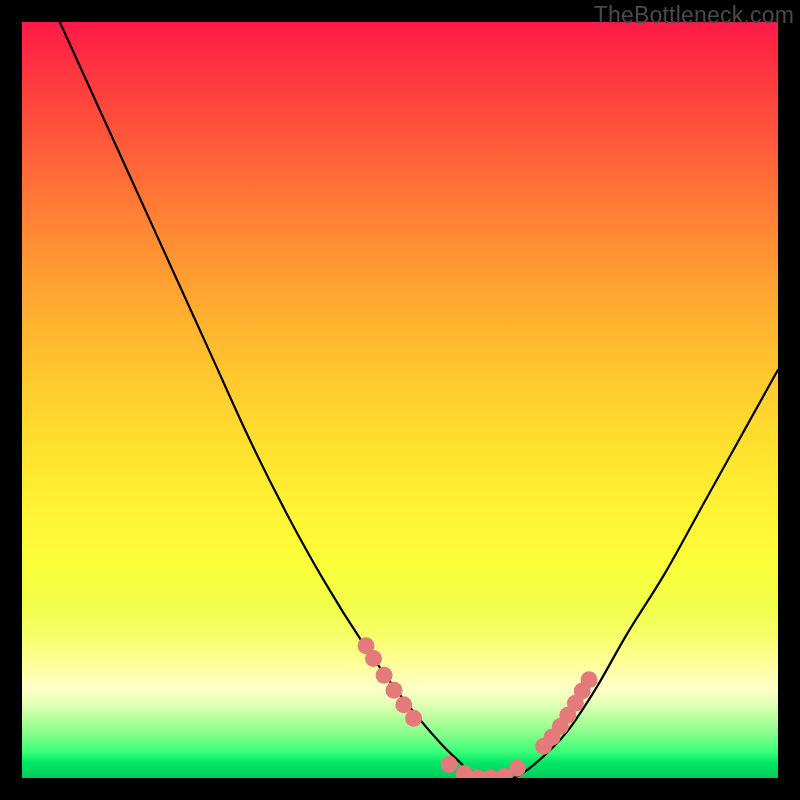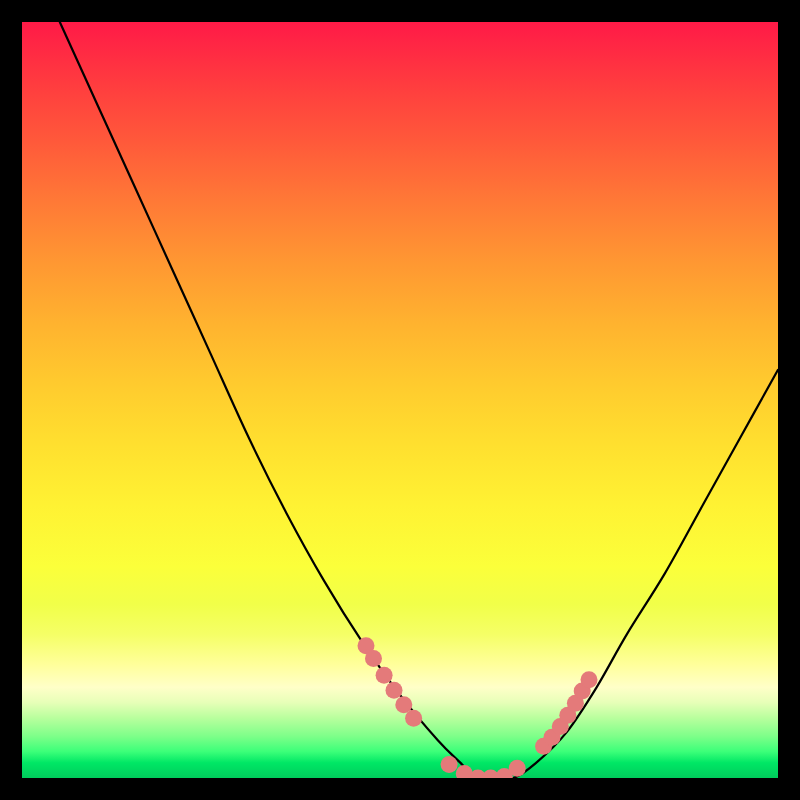--- a/index.html
+++ b/index.html
@@ -93,13 +93,14 @@
           <circle cx="521.6" cy="724.2" r="8.5" fill="#e47a7a"></circle>
           <circle cx="530.0" cy="715.2" r="8.5" fill="#e47a7a"></circle>
           <circle cx="538.3" cy="704.6" r="8.5" fill="#e47a7a"></circle>
           <circle cx="545.8" cy="693.3" r="8.5" fill="#e47a7a"></circle>
           <circle cx="553.4" cy="681.2" r="8.5" fill="#e47a7a"></circle>
           <circle cx="560.2" cy="669.1" r="8.5" fill="#e47a7a"></circle>
           <circle cx="567.0" cy="657.7" r="8.5" fill="#e47a7a"></circle>
         </g>
     </svg>
   </div>
+  <div class="watermark">TheBottleneck.com</div>
 </div>
 
 </body></html>

